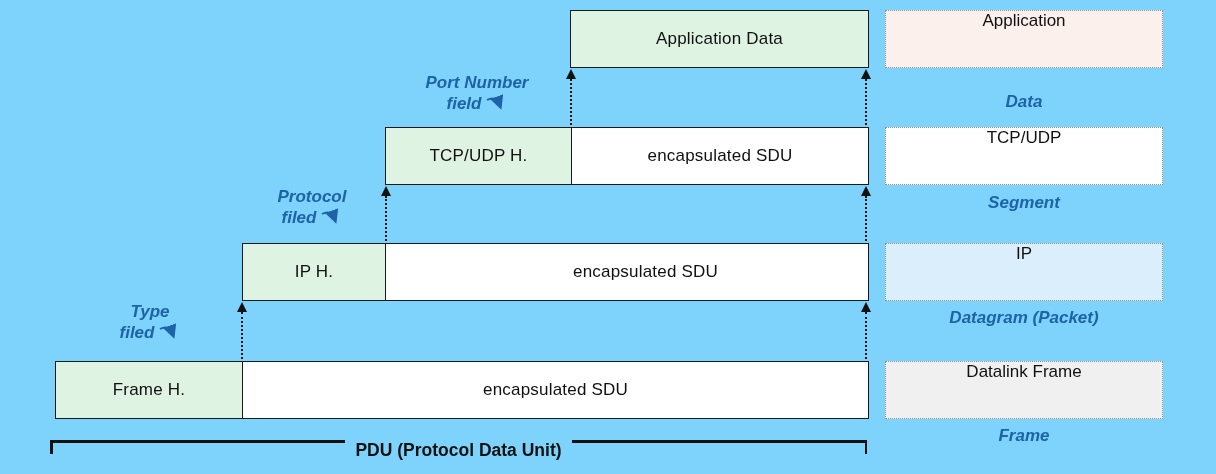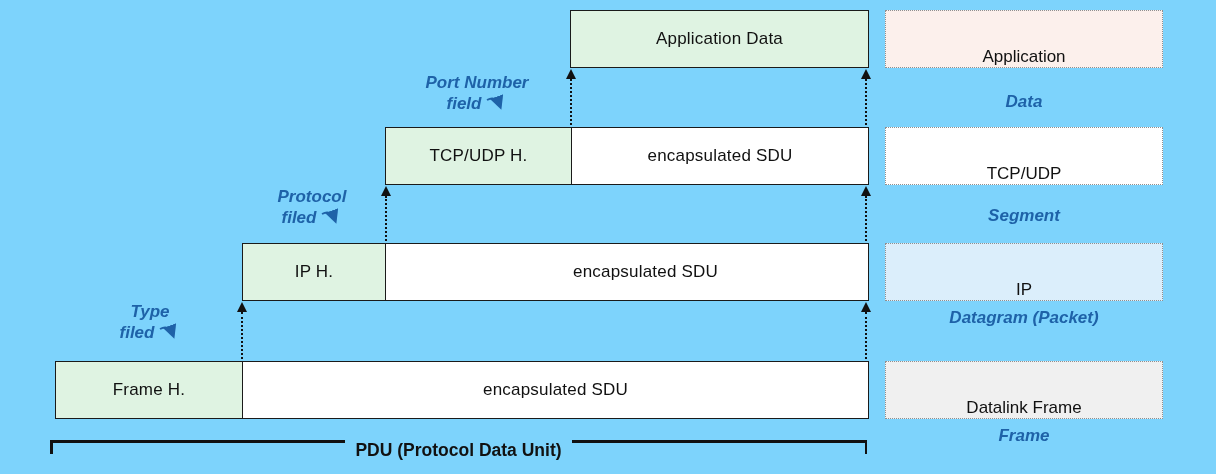--- a/index.html
+++ b/index.html
@@ -13,21 +13,21 @@
     border:1.6px solid #1a1a1a;background:#ffffff;
   }
   .cell{display:flex;align-items:center;justify-content:center;
     font-size:17px;letter-spacing:.2px;box-sizing:border-box;}
   .hdr{background:#dff3e2;border-right:1.6px solid #1a1a1a;}
   .hdr.full{border-right:none;width:100%;}
   .sdu{flex:1;background:#ffffff;}
   
   .layer{
     position:absolute;left:885px;width:278px;box-sizing:border-box;
-    border:1.4px dotted #8f8f8f;display:flex;align-items:flex-end;justify-content:center;
+    border:1.4px dotted #8f8f8f;display:flex;align-items:flex-start;justify-content:center;
     font-size:17px;background:#fff;
   }
   .pdu-name{
     position:absolute;left:885px;width:278px;text-align:center;
     color:#1e62a8;font-style:italic;font-weight:700;font-size:17px;
   }
   
   .arrow{position:absolute;width:12px;display:flex;flex-direction:column;align-items:center;}
   .ahead{width:0;height:0;border-left:5px solid transparent;border-right:5px solid transparent;
     border-bottom:10px solid #111;}
@@ -128,21 +128,21 @@
       <span>TCP/UDP</span>
     </div>
   <div class="layer" style="top: 243px; height: 58px; background-color: rgb(219, 238, 251);">
       <span>IP</span>
     </div>
   <div class="layer" style="top: 361px; height: 58px; background-color: rgb(240, 240, 240);">
       <span>Datalink Frame</span>
     </div>
 
   <div class="pdu-name" style="top:76px;margin-top:16px;">Data</div>
-  <div class="pdu-name" style="top:206px;">Segment</div>
+  <div class="pdu-name" style="top:193px;">Segment</div>
   <div class="pdu-name" style="top:308px;">Datagram (Packet)</div>
   <div class="pdu-name" style="top:426px;">Frame</div>
 
   <div class="pdu-bracket" style="left:50px;top:440px;width:817px;">
     <div class="tick"></div>
     <div class="hline"></div>
     <div class="pdu-label">PDU (Protocol Data Unit)</div>
     <div class="hline"></div>
     <div class="tick"></div>
   </div>

